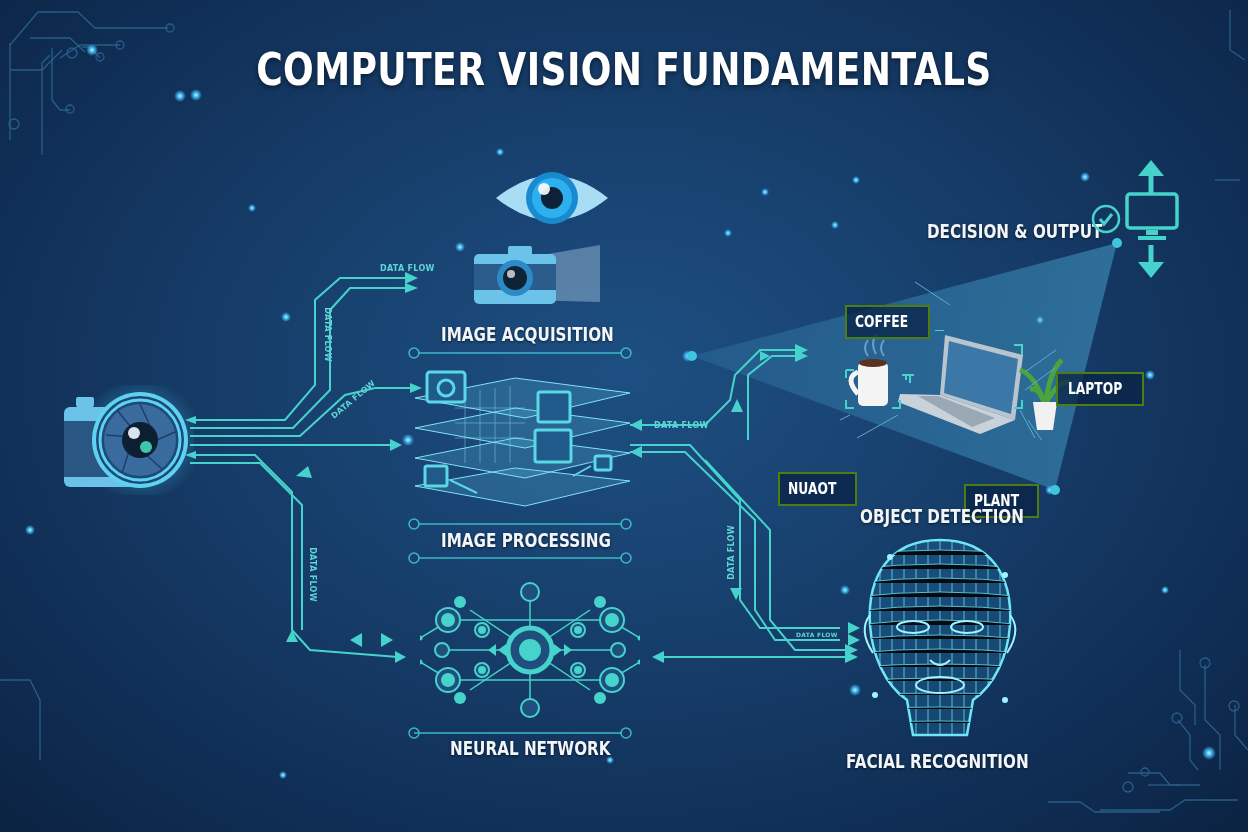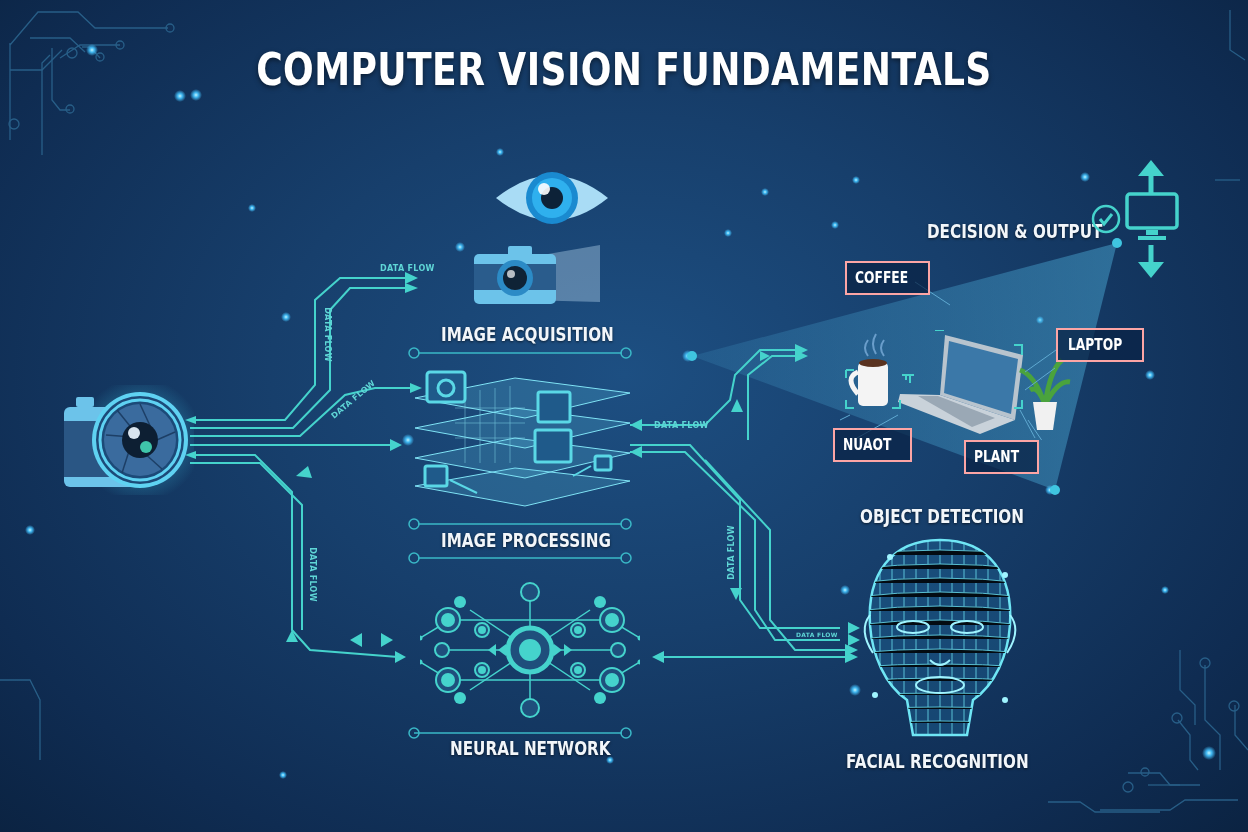--- a/index.html
+++ b/index.html
@@ -7,23 +7,23 @@
     background:radial-gradient(ellipse at 50% 45%, #1d4f82 0%, #173f6c 40%, #0f2c52 80%, #0b2342 100%);
     font-family:"Liberation Sans", sans-serif;}
   .abs{position:absolute;}
   svg.layer{position:absolute;left:0;top:0;}
   .title{position:absolute;left:0;width:1248px;top:44px;text-align:center;color:#fff;
     font-family:"DejaVu Sans", sans-serif;font-size:44px;font-weight:bold;letter-spacing:0.5px;
     transform:scaleX(0.82);transform-origin:center;text-shadow:0 2px 6px rgba(0,0,0,0.5);}
   .lbl{position:absolute;color:#f2f6fa;font-family:"DejaVu Sans", sans-serif;font-weight:bold;
     font-size:19px;transform:scaleX(0.8);transform-origin:left center;white-space:nowrap;
     text-shadow:0 1px 3px rgba(0,0,0,0.6);}
-  .tag{position:absolute;border:2px solid #fca5a5;background:rgba(10,35,70,0.75);color:#fff;
+  .tag{position:absolute;border:2px solid #4d7c0f;background:rgba(10,35,70,0.75);color:#fff;
     font-family:"DejaVu Sans", sans-serif;font-weight:bold;font-size:15px;padding:6px 8px;
-    white-space:nowrap;}
+    white-space:nowrap;margin-top:44px;}
   .tag span{display:inline-block;transform:scaleX(0.82);transform-origin:left center;}
   .flow{position:absolute;color:#5fd6d6;font-family:"DejaVu Sans", sans-serif;font-size:8px;
     font-weight:bold;white-space:nowrap;letter-spacing:0.3px;}
 </style>
 </head>
 <body>
 
 <svg class="layer" width="1248" height="832">
   <defs>
     <radialGradient id="dot" cx="50%" cy="50%" r="50%">
@@ -374,21 +374,21 @@
   <g stroke="#5fa9d1" stroke-width="1">
     <line x1="915" y1="282" x2="950" y2="305"></line>
     <line x1="857" y1="438" x2="898" y2="415"></line>
     <line x1="1056" y1="350" x2="1025" y2="372"></line>
     <line x1="1035" y1="438" x2="1020" y2="410"></line>
   </g>
 </svg>
 
 <div class="tag" style="left:845px;top:261px;"><span>COFFEE</span></div>
 <div class="tag" style="left:1056px;top:328px;padding-left:10px;"><span>LAPTOP</span></div>
-<div class="tag" style="left:833px;top:428px;"><span>NUAOT</span></div>
+<div class="tag" style="left:778px;top:428px;"><span>NUAOT</span></div>
 <div class="tag" style="left:964px;top:440px;"><span>PLANT</span></div>
 
 <div class="lbl" style="left:860px;top:505px;">OBJECT DETECTION</div>
 
 <svg class="abs" style="left:855px;top:535px;" width="170" height="205" viewBox="0 0 170 205">
   <defs>
     <clipPath id="faceClip">
       <path d="M85 5 C135 5 158 40 155 90 C153 120 140 150 118 165 L112 200 L58 200 L52 165 C30 150 17 120 15 90 C12 40 35 5 85 5 Z"></path>
     </clipPath>
   </defs>

